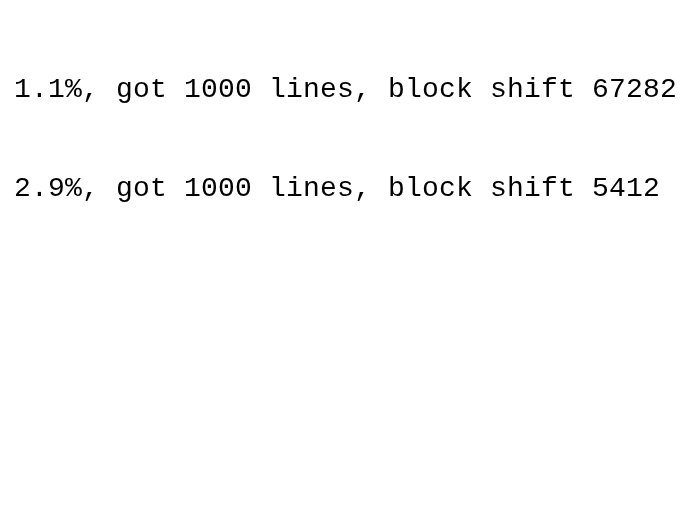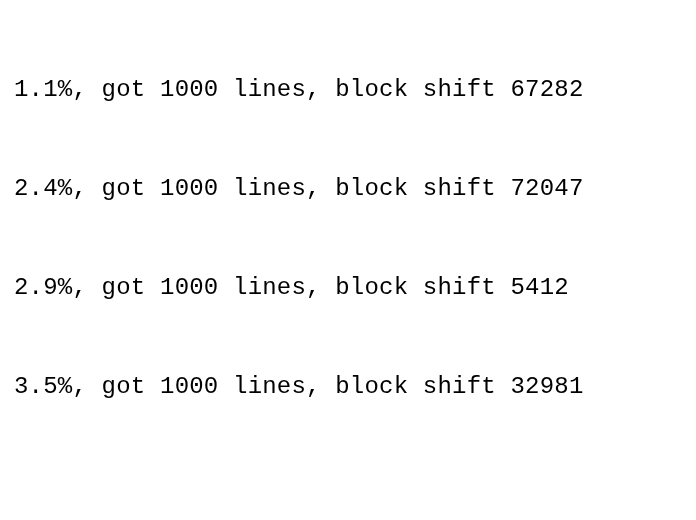--- a/index.html
+++ b/index.html
@@ -11,37 +11,35 @@
     overflow: hidden;
   }
   .console {
     box-sizing: border-box;
     width: 696px;
     height: 520px;
     padding: 7px 0 0 14px;
     background: #ffffff;
     color: #000000;
     font-family: "Liberation Mono", "DejaVu Sans Mono", monospace;
-    font-size: 24px;
+    font-size: 28px;
     line-height: 33px;
     white-space: pre;
     letter-spacing: 0.2px;
   }
   .console-line {
     height: 33px;
   }
 </style>
 </head>
 <body>
 
 <div class="console">
   <div class="console-line">1.1%, got 1000 lines, block shift 67282</div>
-  <div class="console-line">2.4%, got 1000 lines, block shift 72047</div>
   <div class="console-line">2.9%, got 1000 lines, block shift 5412</div>
-  <div class="console-line">3.5%, got 1000 lines, block shift 32981</div>
   
   
   
   
   
   
   
   
   
   

